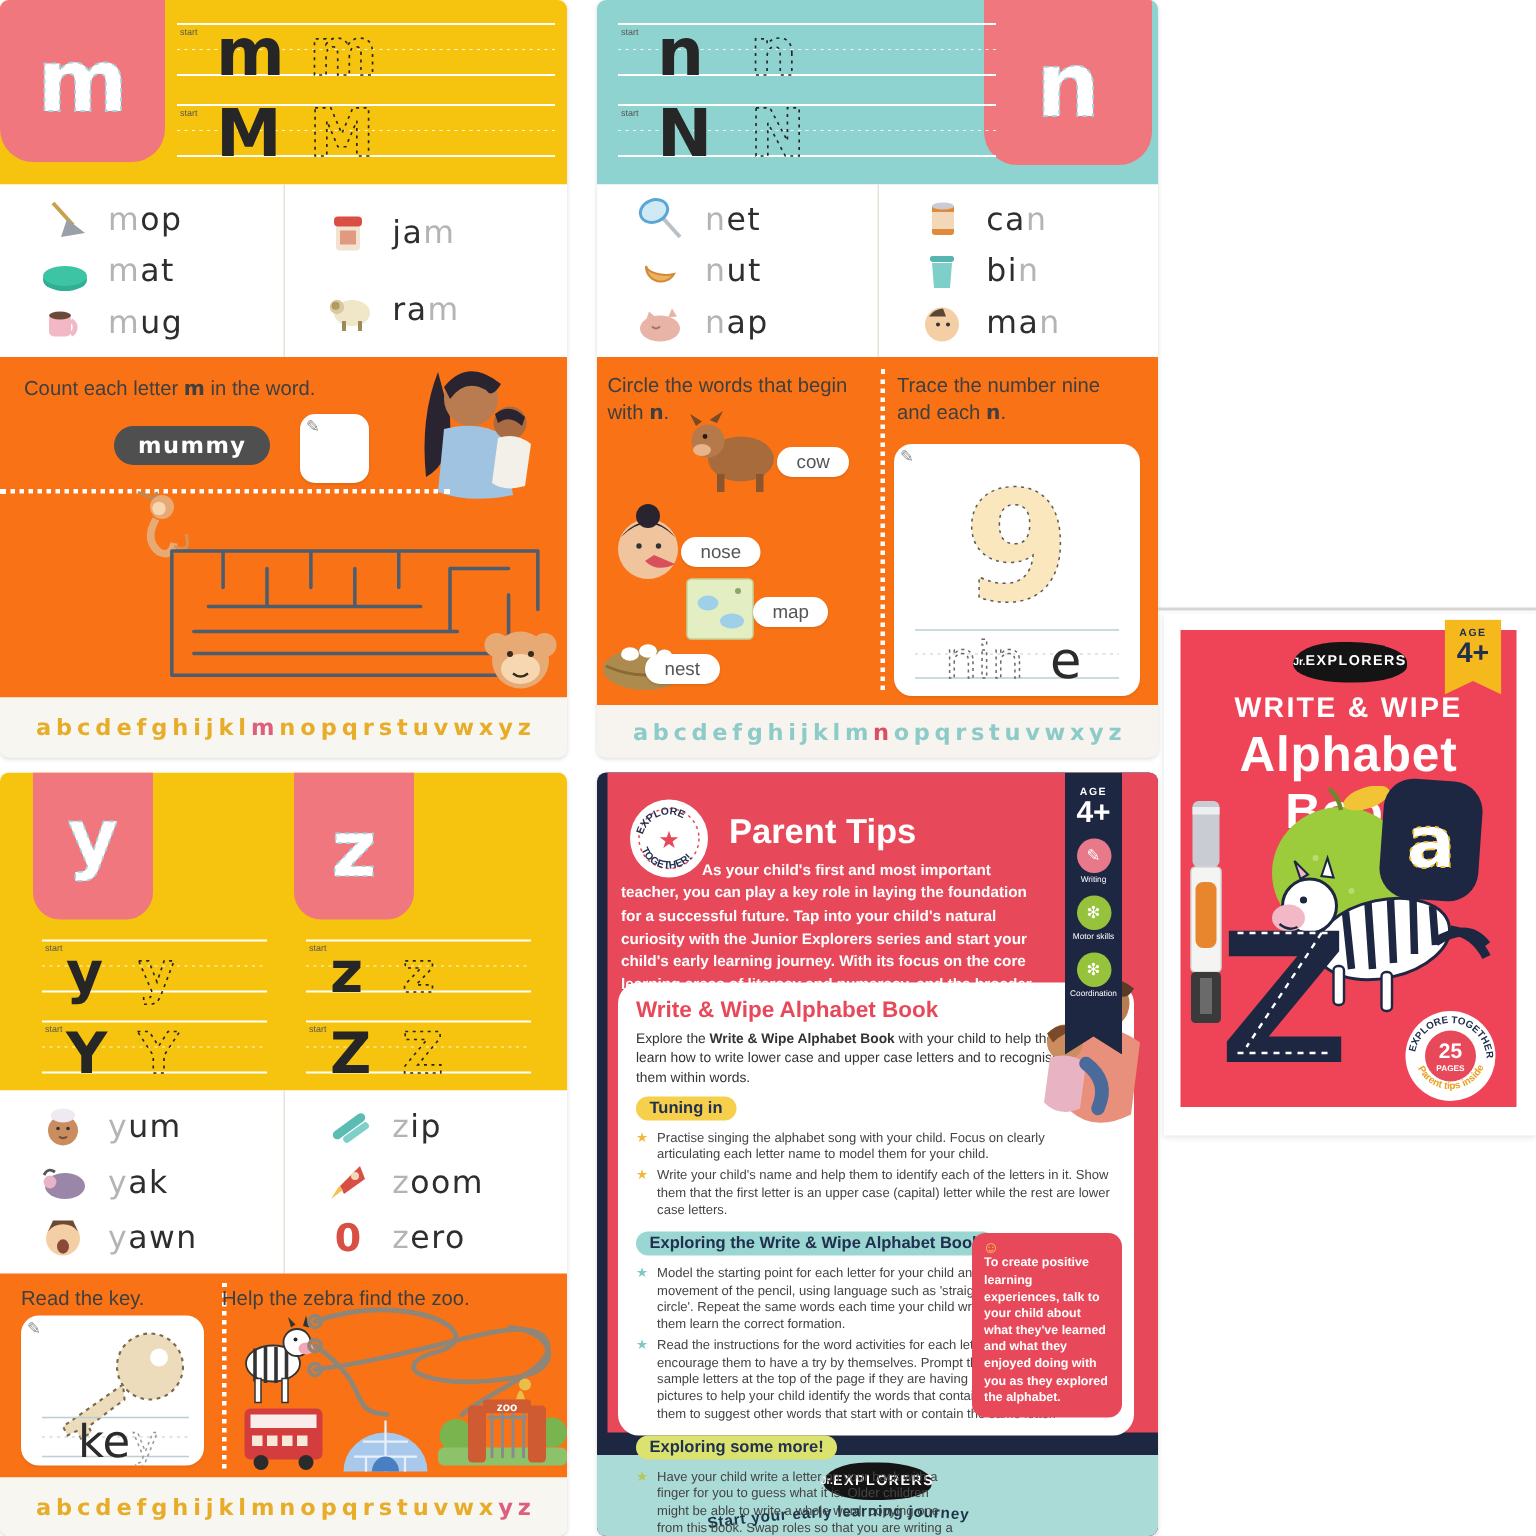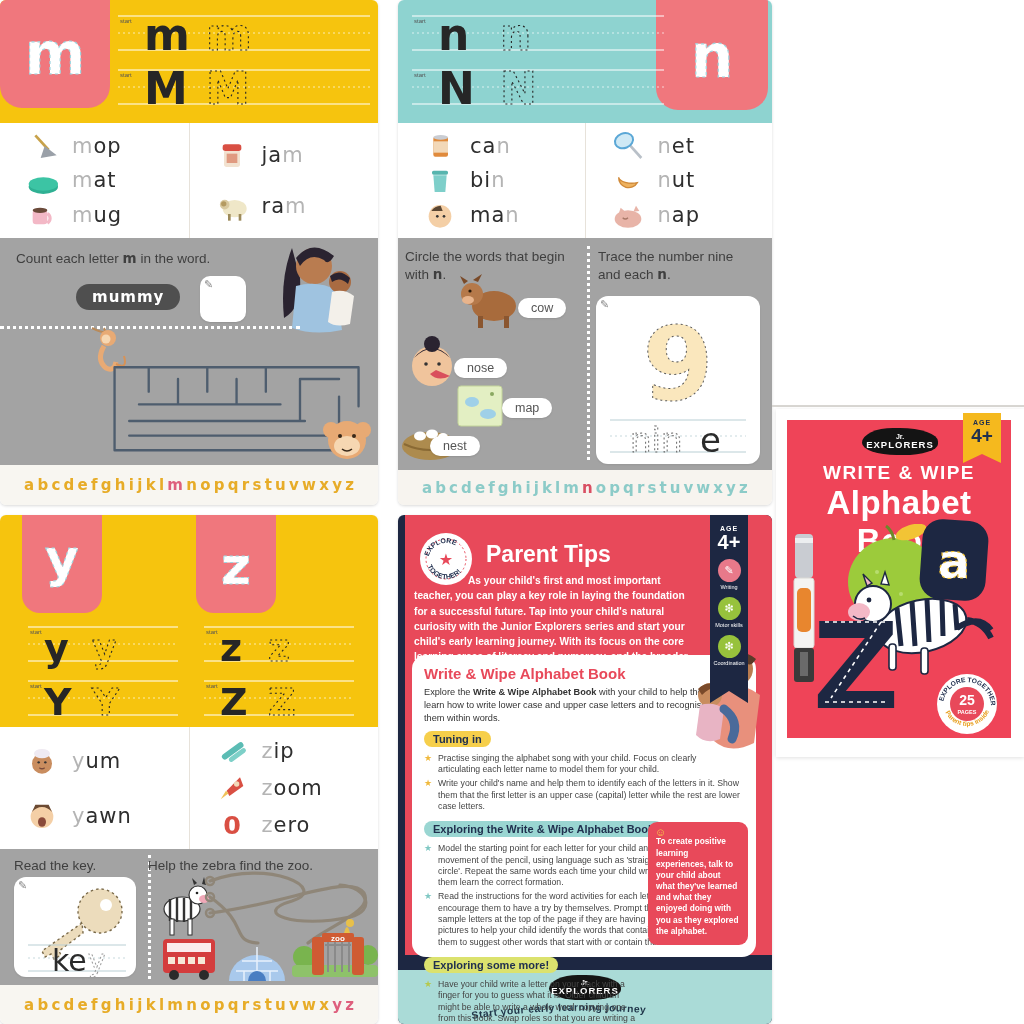--- a/index.html
+++ b/index.html
@@ -9,21 +9,21 @@
 
 .hdr{position:absolute;left:0;top:0;width:100%}
 .tab{position:absolute;background:#f0777d;display:flex;align-items:center;justify-content:center}
 .words-band{position:absolute;width:100%;background:#fff;display:flex}
 .wcol{flex:1;display:flex;flex-direction:column;justify-content:space-around;padding:6px 0 6px 26px;position:relative}
 .wcol+.wcol{border-left:1.5px solid #e7e2da}
 .wrow{display:flex;align-items:center;gap:14px}
 .wicon{width:32px;height:32px;flex:0 0 32px}
 .wtext{font-family:"DejaVu Sans",sans-serif;font-size:21px;color:#2e2e2e;letter-spacing:1px}
 .wtext .dotl{color:#b4b4b4}
-.act-band{position:absolute;width:100%;background:#a3a3a3}
+.act-band{position:absolute;width:100%;background:#f97316}
 .instr{font-size:13.5px;color:#3f3f3f;font-weight:500;line-height:1.3}
 .instr b{font-weight:800;font-family:"DejaVu Sans",sans-serif}
 .alpha{position:absolute;width:100%;background:#f8f6f1;display:flex;align-items:center;justify-content:space-between;padding:0 24px}
 .alpha span{font-weight:bold;font-size:15px;font-family:"DejaVu Sans",sans-serif}
 .dot-hr{border-top:3px dotted #fff}
 .dot-vr{border-left:3px dotted #fff}
 .badge-word{display:inline-block;background:#4f4f4f;color:#fff;font-weight:bold;font-size:15px;letter-spacing:1px;border-radius:15px;padding:4px 16px;font-family:"DejaVu Sans",sans-serif}
 .count-box{position:absolute;width:46px;height:46px;background:#fff;border-radius:10px;box-shadow:0 1px 2px rgba(0,0,0,.1)}
 .pencil-g{position:absolute;left:4px;top:2px;font-size:11px;color:#8a8a8a}
 .white-card{position:absolute;background:#fff;border-radius:12px;box-shadow:0 1px 2px rgba(0,0,0,.08)}
@@ -45,21 +45,21 @@
 .pt-card h3{color:#e8495a;font-size:15px;font-weight:800;margin-bottom:4px}
 .pt-card .cintro{font-size:9.2px;color:#333;line-height:1.4;width:300px}
 .pill{display:inline-block;border-radius:8px;padding:2px 9px;font-size:11px;font-weight:800;color:#20304e;margin:6px 0 3px}
 .bullet{display:flex;gap:6px;font-size:8.7px;color:#444;line-height:1.3;margin:3px 0;padding-right:4px}
 .bullet .star{font-size:9px;line-height:1.2}
 .sec-2 .bullet{padding-right:104px}
 .callout{position:absolute;right:8px;bottom:12px;width:100px;background:#e8495a;border-radius:9px;padding:14px 8px 8px;color:#fff;font-size:8.3px;font-weight:bold;line-height:1.35;z-index:3}
 .callout .smile{position:absolute;left:7px;top:3px;color:#f7c948;font-size:11px}
 .pt-hug{position:absolute;left:282px;top:128px;width:92px;height:120px;z-index:4}
 .pt-footer{position:absolute;left:0;right:0;bottom:0;height:54px;background:#aadbd7;display:flex;flex-direction:column;align-items:center;padding-top:5px}
-.logo-blob{background:#141414;color:#fff;text-align:center;border-radius:45% 55% 50% 50%/60% 55% 45% 50%;display:flex;flex-direction:column;align-items:center;justify-content:center}
+.logo-blob{background:#141414;color:#fff;text-align:center;border-radius:45% 55% 50% 50%/60% 55% 45% 50%;display:flex;align-items:center;justify-content:center}
 .pt-footer .logo-blob{width:72px;height:26px}
 .logo-blob .l1{font-size:7px;font-weight:bold;line-height:1}
 .logo-blob .l2{font-size:9.5px;font-weight:800;letter-spacing:1px;line-height:1.1}
 
 #cover-line{position:absolute;left:772px;top:405px;width:252px;height:2px;background:#d8d6d2}
 #cover{position:absolute;left:776px;top:409px;width:248px;height:348px;background:#fff;box-shadow:0 1px 4px rgba(0,0,0,.12)}
 .cover-red{position:absolute;left:11px;top:11px;width:224px;height:318px;background:#ef4458}
 .cover-red .logo-blob{position:absolute;left:75px;top:8px;width:76px;height:27px}
 .cov-ribbon{position:absolute;left:176px;top:-7px;width:38px;height:50px;background:#f5b91e;z-index:5;display:flex;flex-direction:column;align-items:center;padding-top:6px;clip-path:polygon(0 0,100% 0,100% 100%,50% calc(100% - 9px),0 100%)}
 .cov-ribbon .age-l{font-size:7px;font-weight:800;color:#20304e;letter-spacing:1px}
@@ -231,20 +231,44 @@
             <line x1="0" y1="83" x2="252" y2="83" stroke="#fff" stroke-width=".8" stroke-dasharray="2 3" opacity=".85"></line>
             <text x="2" y="73" class="startlbl" font-family="Liberation Sans,sans-serif">start</text>
             <text x="26" y="100" font-size="44" font-weight="bold" font-family="DejaVu Sans,sans-serif" fill="#262626">N</text>
             <text x="88" y="100" font-size="44" font-weight="bold" font-family="DejaVu Sans,sans-serif" fill="none" stroke="#262626" stroke-width="1.1" stroke-dasharray="2 3">N</text>
           </svg></div>
     </div>
     <div class="words-band" style="top:123px;height:115px">
       <div class="wcol">
           <div class="wrow">
             <span class="wicon"><svg viewBox="0 0 24 24" width="32" height="32">
+                <line x1="13" y1="11" x2="22" y2="21" stroke="#b9c0c8" stroke-width="2"></line>
+                <ellipse cx="9" cy="8" rx="7" ry="5.5" fill="#cfe9f5" stroke="#5aa7d6" stroke-width="1.5" transform="rotate(-22 9 8)"></ellipse>
+              </svg></span>
+            <span class="wtext"><span></span><span class="dotl">n</span><span>et</span></span>
+          </div>
+          <div class="wrow">
+            <span class="wicon"><svg viewBox="0 0 24 24" width="32" height="32">
+                <path d="M5 10 a7.5 7.5 0 0 0 14 4 a10 5 0 0 1 -14 -4 Z" fill="#eeb25f" stroke="#d08a3a"></path>
+              </svg></span>
+            <span class="wtext"><span></span><span class="dotl">n</span><span>ut</span></span>
+          </div>
+          <div class="wrow">
+            <span class="wicon"><svg viewBox="0 0 24 24" width="32" height="32">
+                <ellipse cx="12" cy="15" rx="10" ry="6.5" fill="#e8b4a8"></ellipse>
+                <path d="M5 11 l1.5-4.5 3.5 3Z" fill="#e8b4a8"></path>
+                <path d="M16 9.5 l2-4.5 2.5 4Z" fill="#e8b4a8"></path>
+                <path d="M8 14 q2 2 4 0" stroke="#a87868" fill="none"></path>
+              </svg></span>
+            <span class="wtext"><span></span><span class="dotl">n</span><span>ap</span></span>
+          </div>
+        </div>
+      <div class="wcol">
+          <div class="wrow">
+            <span class="wicon"><svg viewBox="0 0 24 24" width="32" height="32">
                 <rect x="7" y="5" width="11" height="15" rx="1.5" fill="#e08a3c"></rect>
                 <rect x="7" y="8.5" width="11" height="8.5" fill="#f2d8b8"></rect>
                 <ellipse cx="12.5" cy="5.5" rx="5.5" ry="1.8" fill="#c9ccd2"></ellipse>
               </svg></span>
             <span class="wtext"><span>ca</span><span class="dotl">n</span><span></span></span>
           </div>
           <div class="wrow">
             <span class="wicon"><svg viewBox="0 0 24 24" width="32" height="32">
                 <path d="M7 8.5 h10 l-1 12.5 h-8 Z" fill="#7ecfca"></path>
                 <rect x="6" y="5" width="12" height="3" rx="1.2" fill="#56b5ae"></rect>
@@ -252,44 +276,20 @@
             <span class="wtext"><span>bi</span><span class="dotl">n</span><span></span></span>
           </div>
           <div class="wrow">
             <span class="wicon"><svg viewBox="0 0 24 24" width="32" height="32">
                 <circle cx="12" cy="13" r="8.5" fill="#f4cfa6"></circle>
                 <path d="M5.5 9 a9 9 0 0 1 7 -4 l1.5 4 Z" fill="#5a4632"></path>
                 <circle cx="10" cy="13" r="1" fill="#333"></circle>
                 <circle cx="15" cy="13" r="1" fill="#333"></circle>
               </svg></span>
             <span class="wtext"><span>ma</span><span class="dotl">n</span><span></span></span>
-          </div>
-        </div>
-      <div class="wcol">
-          <div class="wrow">
-            <span class="wicon"><svg viewBox="0 0 24 24" width="32" height="32">
-                <line x1="13" y1="11" x2="22" y2="21" stroke="#b9c0c8" stroke-width="2"></line>
-                <ellipse cx="9" cy="8" rx="7" ry="5.5" fill="#cfe9f5" stroke="#5aa7d6" stroke-width="1.5" transform="rotate(-22 9 8)"></ellipse>
-              </svg></span>
-            <span class="wtext"><span></span><span class="dotl">n</span><span>et</span></span>
-          </div>
-          <div class="wrow">
-            <span class="wicon"><svg viewBox="0 0 24 24" width="32" height="32">
-                <path d="M5 10 a7.5 7.5 0 0 0 14 4 a10 5 0 0 1 -14 -4 Z" fill="#eeb25f" stroke="#d08a3a"></path>
-              </svg></span>
-            <span class="wtext"><span></span><span class="dotl">n</span><span>ut</span></span>
-          </div>
-          <div class="wrow">
-            <span class="wicon"><svg viewBox="0 0 24 24" width="32" height="32">
-                <ellipse cx="12" cy="15" rx="10" ry="6.5" fill="#e8b4a8"></ellipse>
-                <path d="M5 11 l1.5-4.5 3.5 3Z" fill="#e8b4a8"></path>
-                <path d="M16 9.5 l2-4.5 2.5 4Z" fill="#e8b4a8"></path>
-                <path d="M8 14 q2 2 4 0" stroke="#a87868" fill="none"></path>
-              </svg></span>
-            <span class="wtext"><span></span><span class="dotl">n</span><span>ap</span></span>
           </div>
         </div>
     </div>
     <div class="act-band" style="top:238px;height:232px">
       <div style="position:absolute;left:0;top:0;width:188px;height:232px">
         <div class="instr" style="position:absolute;left:7px;top:10px;width:165px">
           <span>Circle the words that begin with </span><b>n</b><span>.</span>
         </div>
         <svg style="position:absolute;left:58px;top:30px" width="68" height="62" viewBox="0 0 68 62">
           <ellipse cx="38" cy="38" rx="22" ry="15" fill="#a86b3c"></ellipse>
@@ -427,20 +427,28 @@
                 <circle cx="12" cy="14" r="7.5" fill="#c98d5f"></circle>
                 <ellipse cx="12" cy="6.5" rx="6" ry="3.5" fill="#efeaf2"></ellipse>
                 <circle cx="9.5" cy="13" r=".9" fill="#333"></circle>
                 <circle cx="14.5" cy="13" r=".9" fill="#333"></circle>
                 <path d="M10 17 q2 1.6 4 0" stroke="#7a4a3a" fill="none"></path>
               </svg></span>
             <span class="wtext"><span></span><span class="dotl">y</span><span>um</span></span>
           </div>
           <div class="wrow">
             <span class="wicon"><svg viewBox="0 0 24 24" width="32" height="32">
+                <ellipse cx="13" cy="14" rx="10" ry="6.5" fill="#9a86a8"></ellipse>
+                <circle cx="5.5" cy="12" r="3.2" fill="#e8b4c8"></circle>
+                <path d="M2.5 8.5 q2 -4 5.5 -1.5" fill="none" stroke="#555" stroke-width="1.4"></path>
+              </svg></span>
+            <span class="wtext"><span></span><span class="dotl">y</span><span>ak</span></span>
+          </div>
+          <div class="wrow">
+            <span class="wicon"><svg viewBox="0 0 24 24" width="32" height="32">
                 <circle cx="12" cy="12.5" r="8.5" fill="#f4cfa6"></circle>
                 <path d="M4.5 9 a9.5 9.5 0 0 1 15 0 l-2.5-5.5 h-10 Z" fill="#6b4a32"></path>
                 <ellipse cx="12" cy="16.5" rx="3" ry="3.6" fill="#8a4a3a"></ellipse>
               </svg></span>
             <span class="wtext"><span></span><span class="dotl">y</span><span>awn</span></span>
           </div>
         </div>
       <div class="wcol">
           <div class="wrow">
             <span class="wicon"><svg viewBox="0 0 24 24" width="32" height="32">

